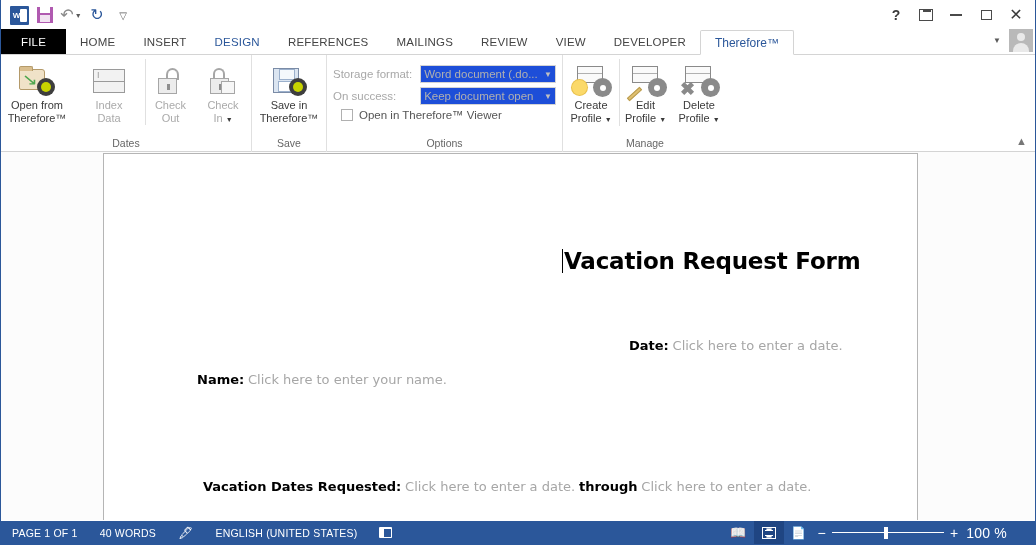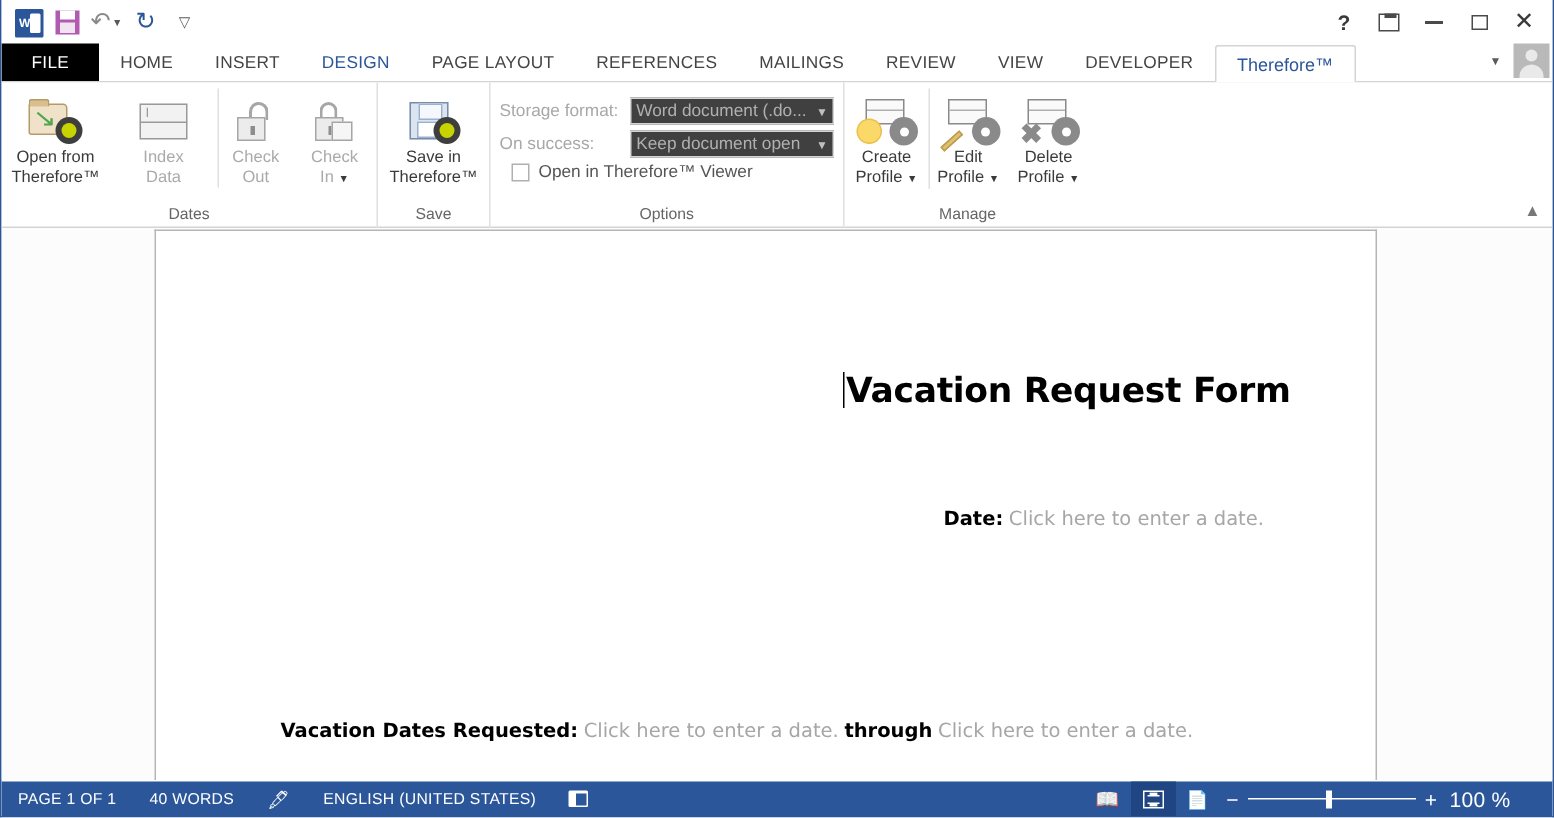--- a/index.html
+++ b/index.html
@@ -332,21 +332,21 @@
   }
   .opt-row { display: flex; align-items: center; }
   .opt-label {
     width: 90px;
     font-size: 11.5px;
     color: #a8a8a8;
   }
   .opt-combo {
     width: 140px; height: 18px;
     border: 1px solid #d4d4d4;
-    background: #404040;
+    background: #1d4ed8;
     display: flex; align-items: center;
     padding: 0 3px;
     font-size: 11.5px;
     color: #b0b0b0;
     position: relative;
   }
   .opt-combo .cv {
     flex: 1; overflow: hidden; white-space: nowrap;
   }
   .opt-combo .cc { font-size: 8px; color: #c0c0c0; }
@@ -423,21 +423,21 @@
     background: #000;
     vertical-align: -4px;
     margin-right: 1px;
   }
   .fld-line { position: absolute; white-space: nowrap; font-size: 13.5px; color: #000; }
   .fld-line .lbl { font-weight: bold; font-family: "DejaVu Sans", sans-serif; font-size: 13px; }
   .fld-line .ph { color: #a6a6a6; font-family: "DejaVu Sans", sans-serif; font-size: 13px; }
   .fld-date { left: 525px; top: 184px; }
   .fld-name { left: 93px; top: 218px; }
   .fld-dept { left: 93px; top: 254px; }
-  .fld-vac  { left: 83px; top: 325px; }
+  .fld-vac  { left: 99px; top: 325px; }
   .fld-vac .thr { font-weight: bold; font-family: "DejaVu Sans", sans-serif; font-size: 13px; color:#000; }
 
   
   .statusbar {
     position: absolute;
     left: 0; right: 0; bottom: 0;
     height: 23px;
     background: #2b579a;
     display: flex; 
     color: #ffffff;
@@ -521,21 +521,20 @@
           <span class="win-close">✕</span>
         </div>
     </div>
   </div>
 
   <div class="tabstrip">
     <div class="tab file">FILE</div>
     <div class="tab">HOME</div>
     <div class="tab">INSERT</div>
     <div class="tab design">DESIGN</div>
-    <div class="tab">PAGE LAYOUT</div>
     <div class="tab">REFERENCES</div>
     <div class="tab">MAILINGS</div>
     <div class="tab">REVIEW</div>
     <div class="tab">VIEW</div>
     <div class="tab">DEVELOPER</div>
     <div class="tab active">Therefore™</div>
     <div class="tabstrip-right">
       <span class="acct-caret">▼</span>
       <div class="avatar"></div>
     </div>
@@ -677,20 +676,24 @@
       <div class="page-inner">
 
 
         <div class="doc-title"><span class="caret"></span><span>Vacation Request Form</span></div>
 
         <div class="fld-line fld-date">
           <span class="lbl">Date:</span>
           <span class="ph">Click here to enter a date.</span>
         </div>
 
+        <div class="fld-line fld-name">
+          <span class="lbl">Name:</span>
+          <span class="ph">Click here to enter your name.</span>
+        </div>
 
 
         <div class="fld-line fld-vac">
           <span class="lbl">Vacation Dates Requested:</span>
           <span class="ph">Click here to enter a date.</span>
           <span class="thr">through</span>
           <span class="ph">Click here to enter a date.</span>
         </div>
 
       </div>

